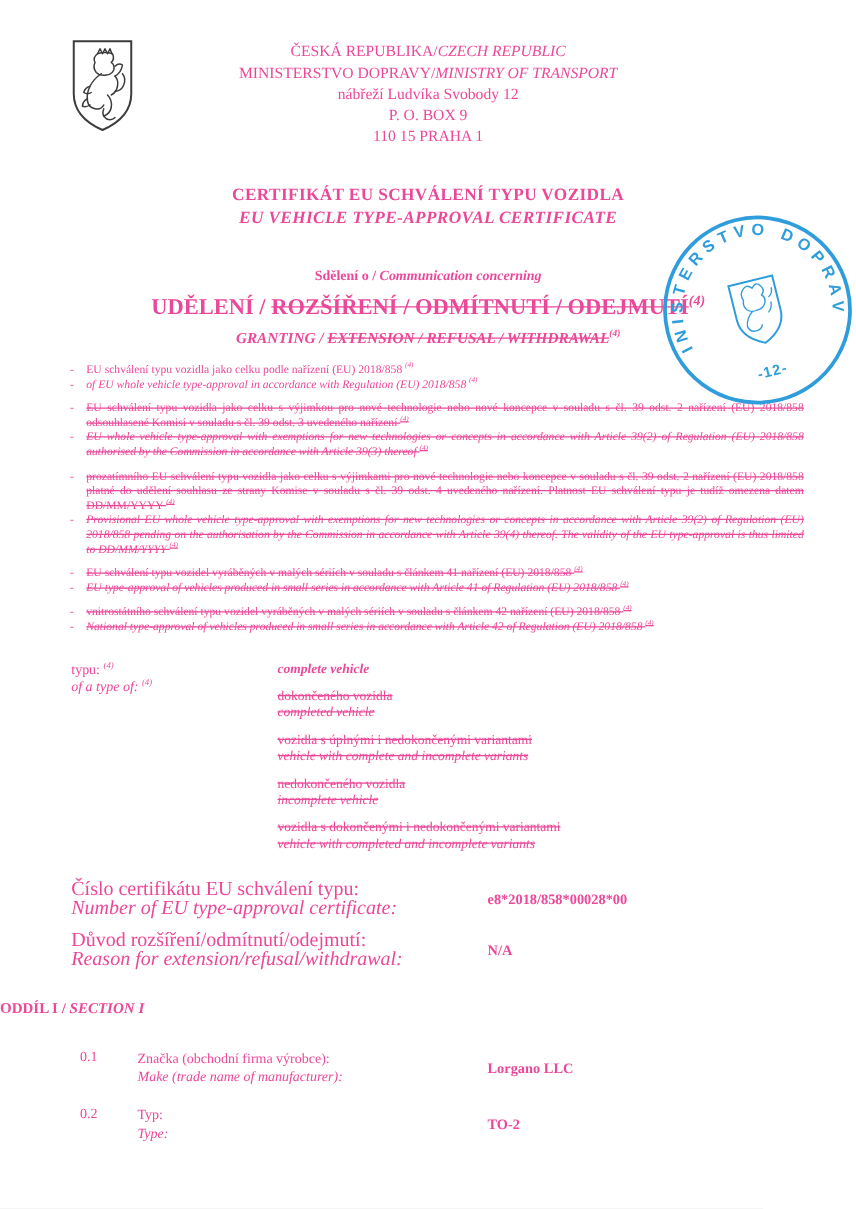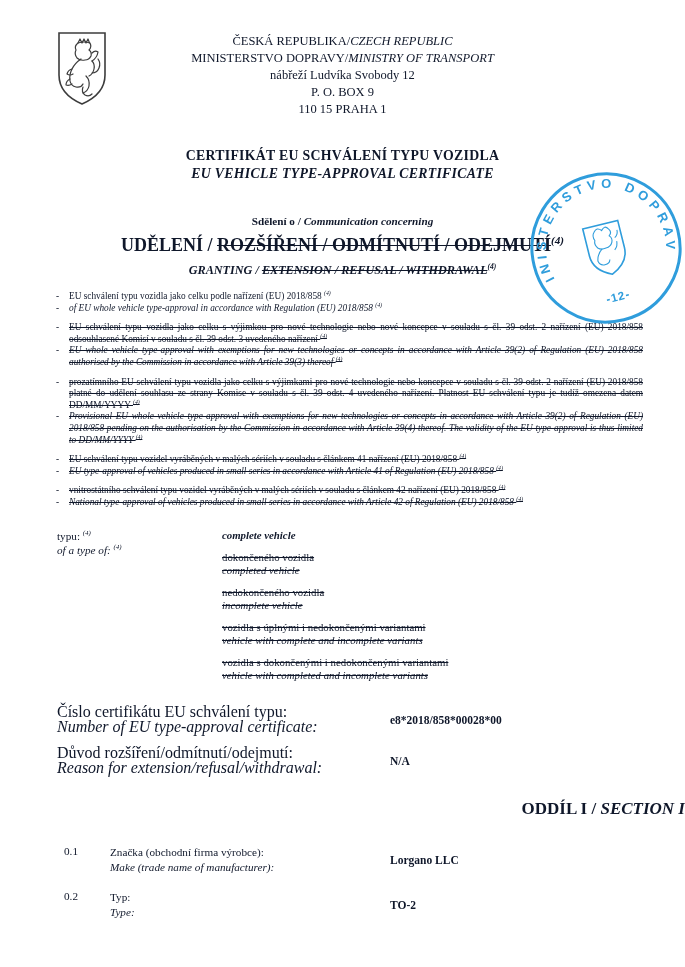--- a/index.html
+++ b/index.html
@@ -1,20 +1,20 @@
 <!DOCTYPE html>
 <html><head>
 <meta charset="utf-8">
 <style>
   * { margin:0; padding:0; box-sizing:border-box; }
   html,body { background:#e8e8e8; }
   .page {
     position:relative; width:685px; height:967px; margin:0 auto;
     background:#ffffff; overflow:hidden;
-    font-family:"Liberation Serif", serif; color:#0f172a;
+    font-family:"Liberation Serif", serif; color:#ec4899;
   }
   .it { font-style:italic; }
   .strike { text-decoration:line-through; }
   sup { font-size:0.62em; font-style:italic; line-height:0; vertical-align:super; }
 
   
   .coa { position:absolute; left:56px; top:31px; width:52px; height:76px; }
 
   
   .hdr { padding-top:33px; text-align:center; font-size:12.5px; line-height:17px; }
@@ -48,21 +48,21 @@
   .opt { margin-bottom:10px; }
   .bold { font-weight:bold; }
 
   
   .fields { margin:14px 42px 0 57px; }
   .f-row { display:flex; align-items:center; margin-bottom:12px; }
   .f-labels { width:333px; flex:none; font-size:16px; line-height:14.5px; }
   .f-value { font-size:11.5px; font-weight:bold; }
 
   
-  .sec-head { margin-top:24px; text-align:right; font-size:17px; font-weight:bold; }
+  .sec-head { margin-top:24px; text-align:left; font-size:12px; font-weight:bold; }
 
   
   .items { margin:26px 42px 0 64px; }
   .i-row { display:flex; align-items:center; margin-bottom:16px; }
   .i-num { width:46px; flex:none; font-size:11.2px; align-self:flex-start; }
   .i-labels { width:280px; flex:none; font-size:11.2px; line-height:14.5px; }
   .i-value { font-size:11.5px; font-weight:bold; }
 </style>
 </head>
 <body>
@@ -187,26 +187,26 @@
     </div>
     <div class="ts-right">
       <div class="opt">
         <div class="it bold">complete vehicle</div>
       </div>
       <div class="opt">
         <div class="strike">dokončeného vozidla</div>
         <div class="it strike">completed vehicle</div>
       </div>
       <div class="opt">
+        <div class="strike">vozidla s úplnými i nedokončenými variantami</div>
+        <div class="it strike">vehicle with complete and incomplete variants</div>
+      </div>
+      <div class="opt">
         <div class="strike">nedokončeného vozidla</div>
         <div class="it strike">incomplete vehicle</div>
-      </div>
-      <div class="opt">
-        <div class="strike">vozidla s úplnými i nedokončenými variantami</div>
-        <div class="it strike">vehicle with complete and incomplete variants</div>
       </div>
       <div class="opt">
         <div class="strike">vozidla s dokončenými i nedokončenými variantami</div>
         <div class="it strike">vehicle with completed and incomplete variants</div>
       </div>
     </div>
   </div>
 
   <div class="fields">
     <div class="f-row">

